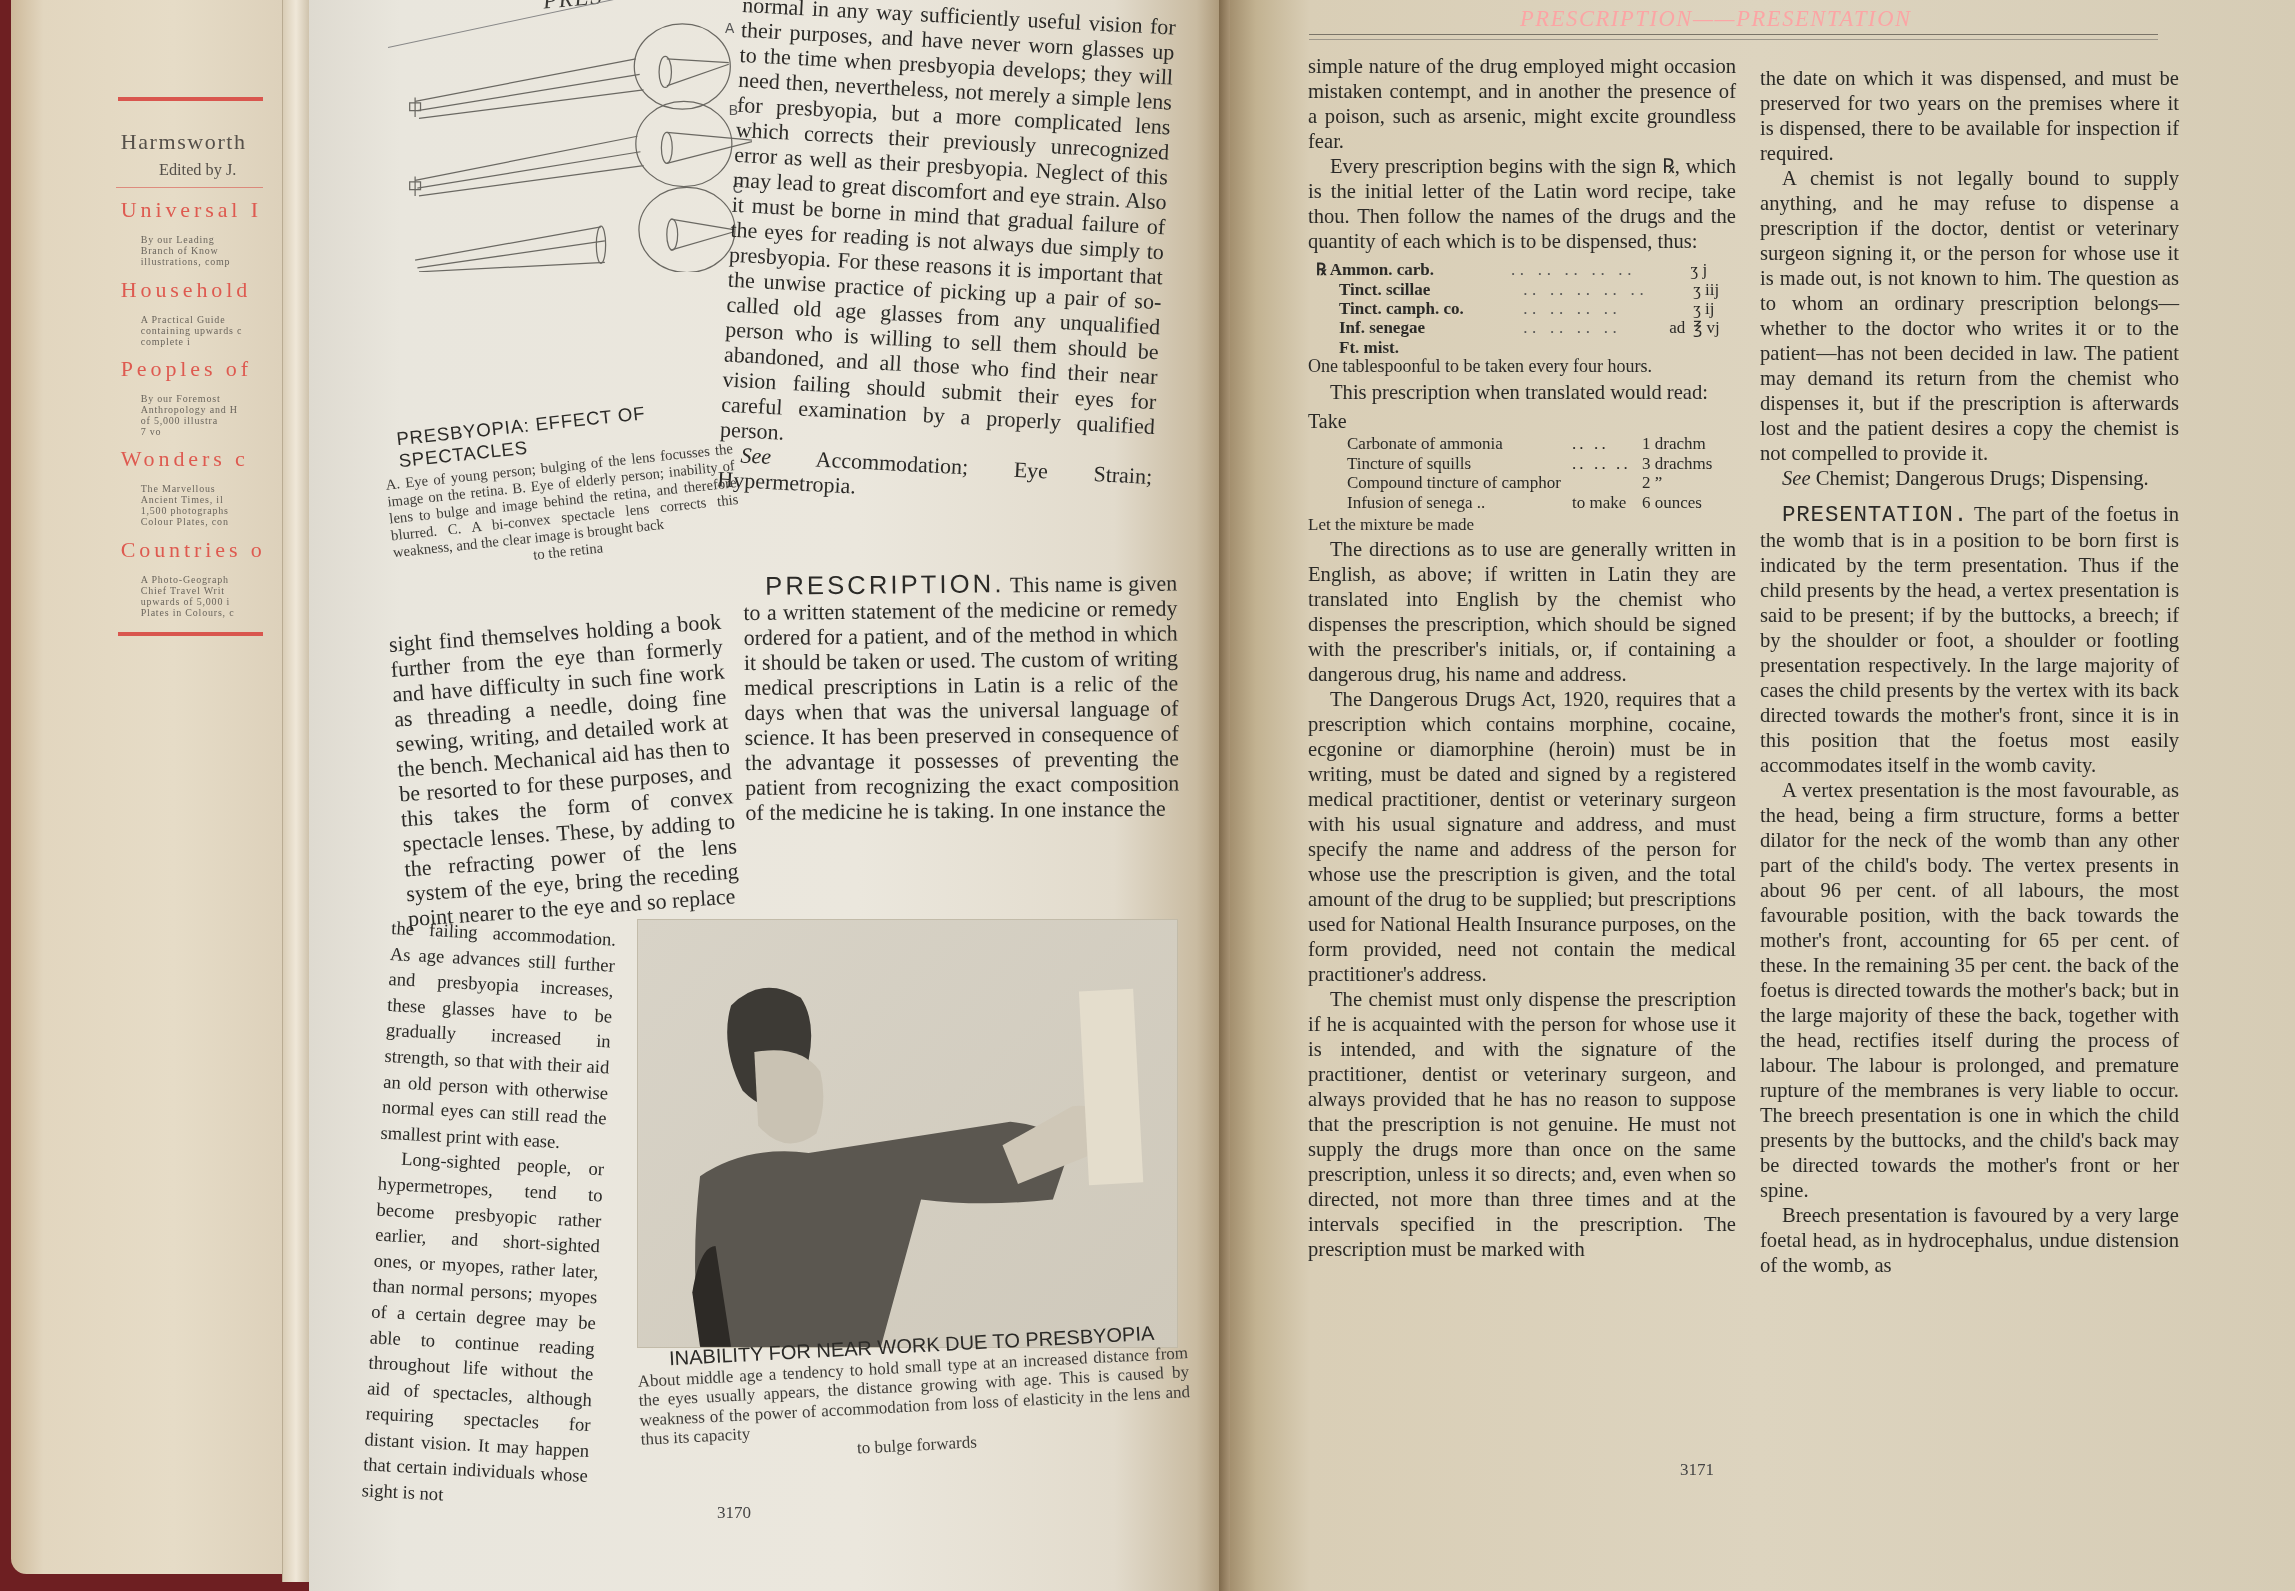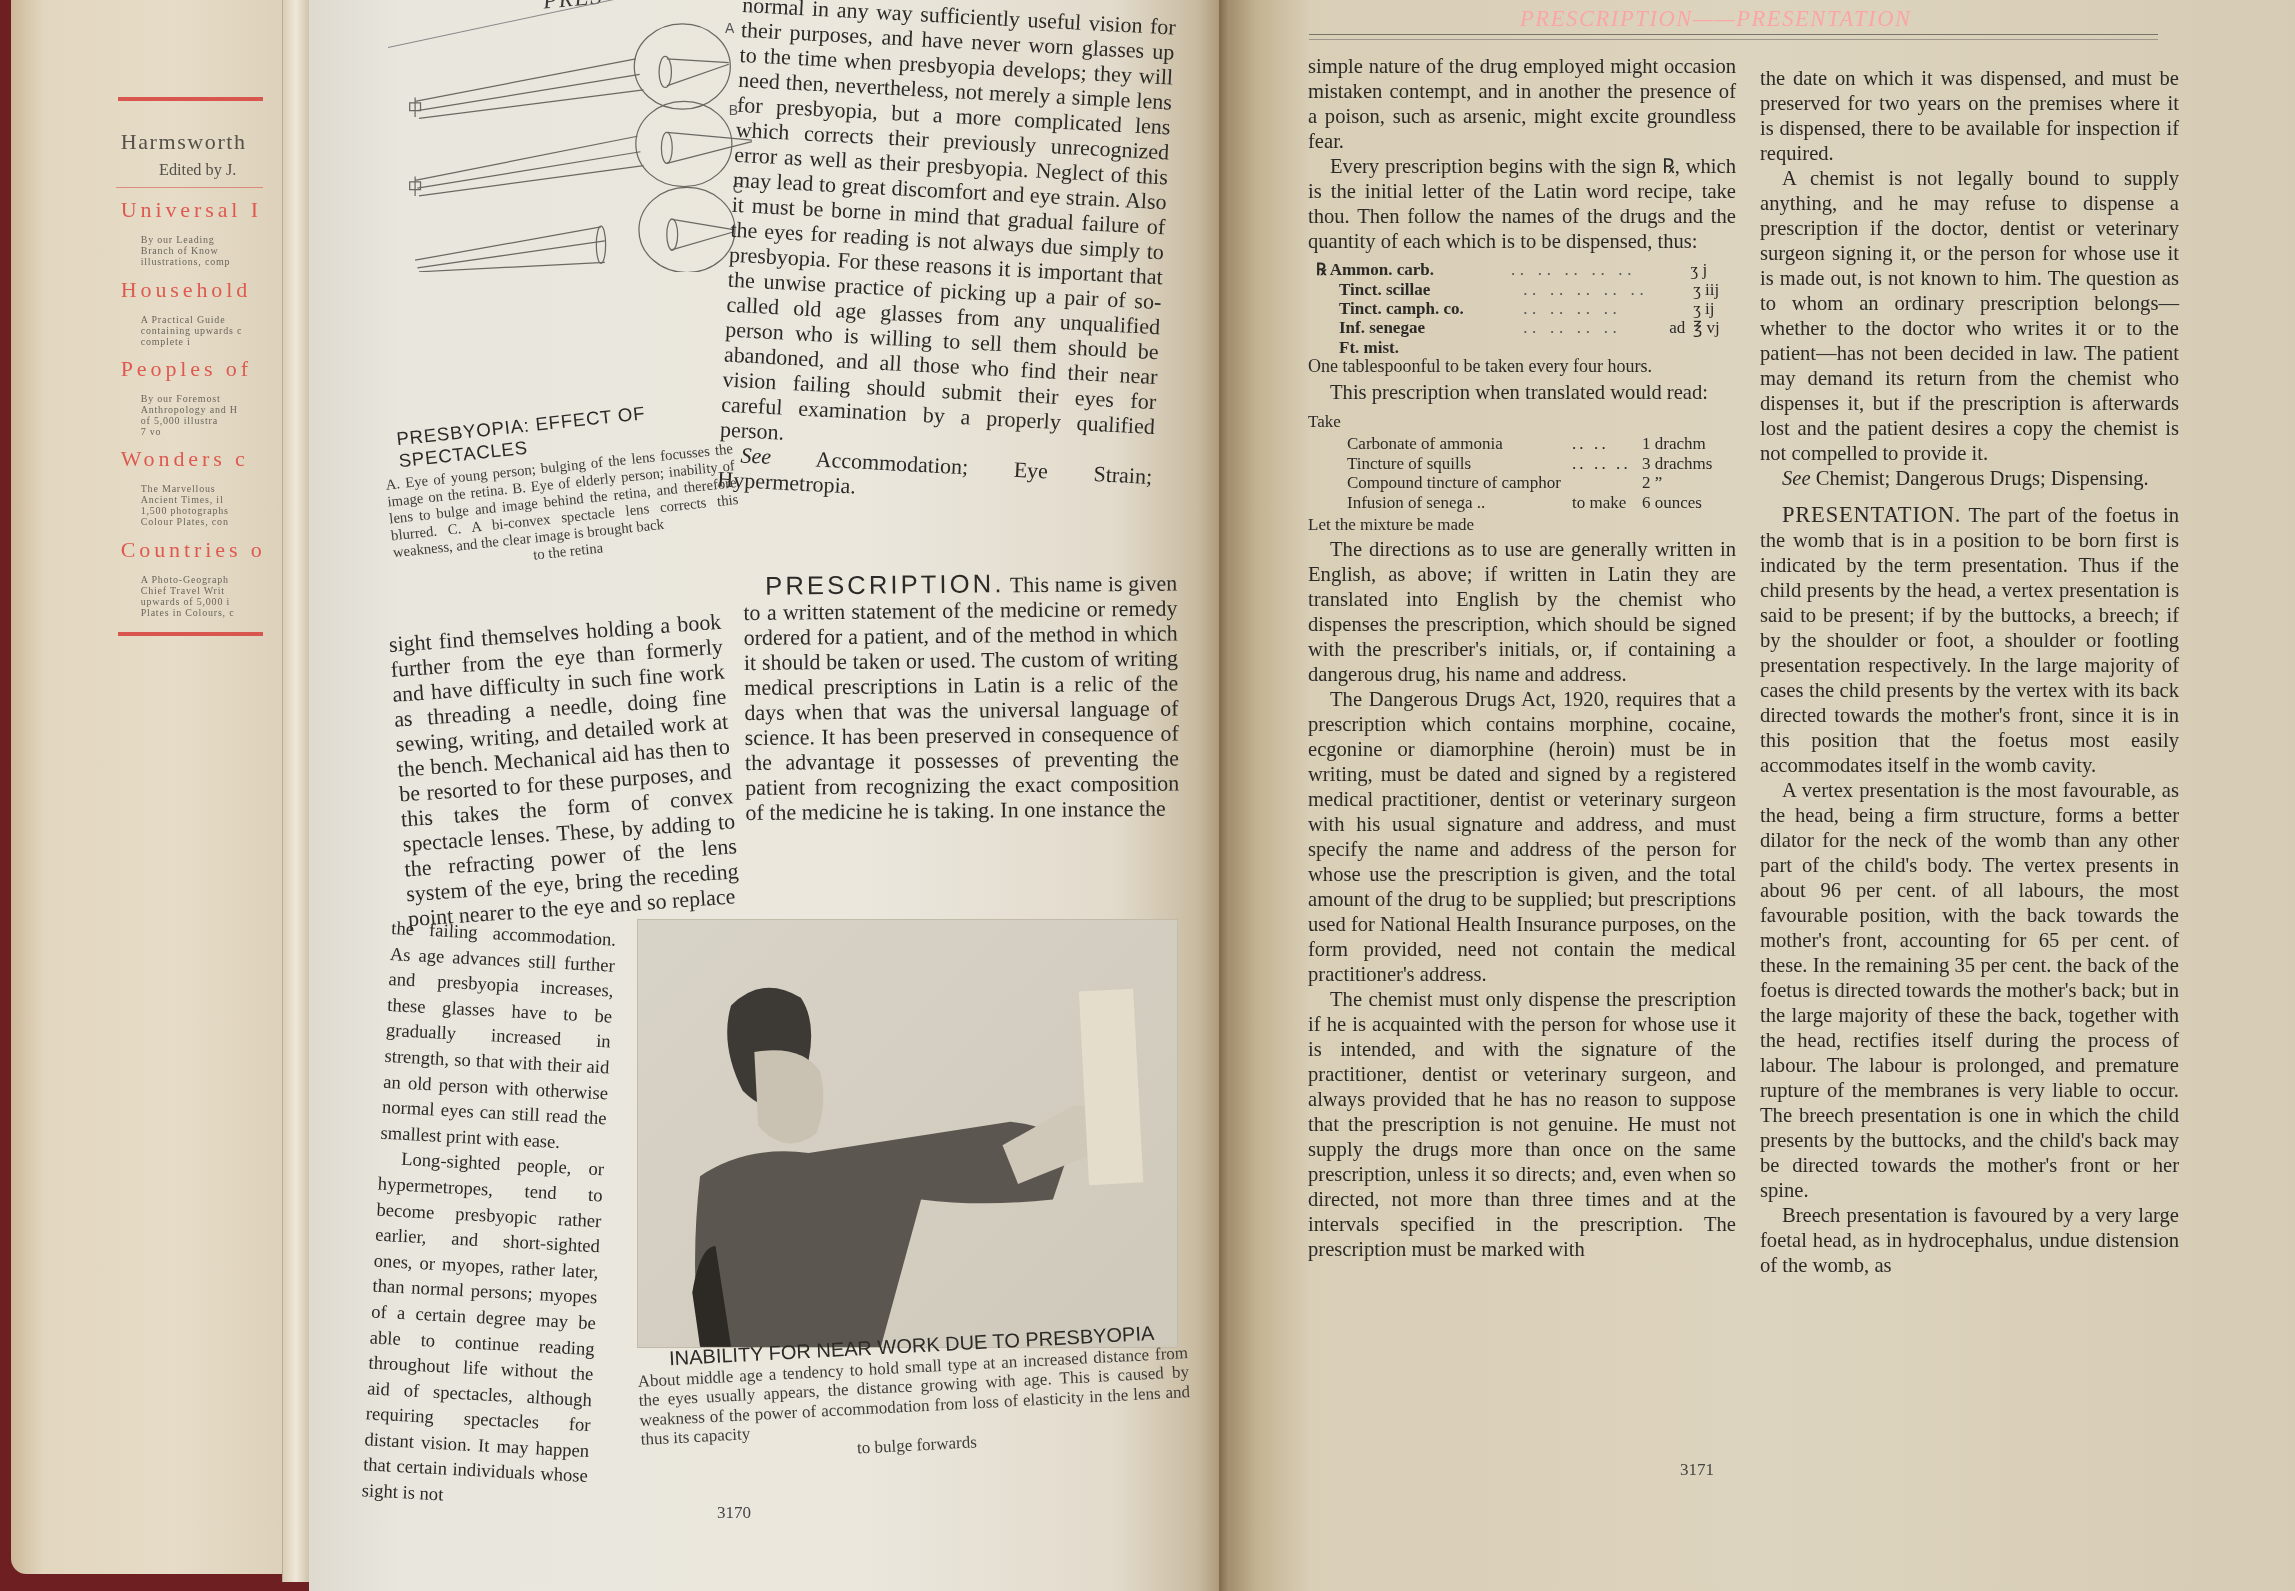--- a/index.html
+++ b/index.html
@@ -82,28 +82,28 @@
   .col-d { left:1308px; top:54px; width:428px; font-size:20.6px; line-height:25px; }
   .col-e { left:1760px; top:66px; width:419px; font-size:20.6px; line-height:25px; }
 
   .rx-table { font-size:17px; line-height:19.4px; margin:6.2px 0 3.1px 0; }
   .rx-row { display:flex; }
   .rx-name { width:202px; padding-left:31px;font-weight:bold; }
   .rx-dots { width:147px; color:#555; letter-spacing:4.7px; }
   .rx-ad { width:31px; text-align:right; padding-right:7.8px; }
   .rx-qty { width:47px; }
   .rx-direction { font-size:18px; }
-  .tr-take { font-size:17px; margin-top:4.7px; }
+  .tr-take { font-size:20px; margin-top:4.7px; }
   .tr-row { display:flex; font-size:17px; line-height:19.4px; }
   .tr-name { width:225px; padding-left:39px; }
   .tr-mid { width:70px; letter-spacing:3.1px; }
   .tr-qty { width:93px; }
   .tr-let { font-size:17px; text-align:left; padding-right:93px; }
   .pg-num-r { left:1680px; top:1460px; font-size:17px; color:#444; }
-  .entry-head-r { font-family:Liberation Serif, serif; font-size:22.5px; letter-spacing:0.8px;margin-top:25px; }
+  .entry-head-r { font-family:Liberation Mono, monospace; font-size:22.5px; letter-spacing:0.8px;margin-top:25px; }
 </style>
 </head>
 <body>
 
 <div class="abs flyleaf"></div>
 <div class="abs flyleaf-edge"></div>
 <div class="abs ad-panel">
   <div class="ad-rule"></div>
   <div class="ad-title">Harmsworth</div>
   <div class="ad-editor">Edited by J.</div>

